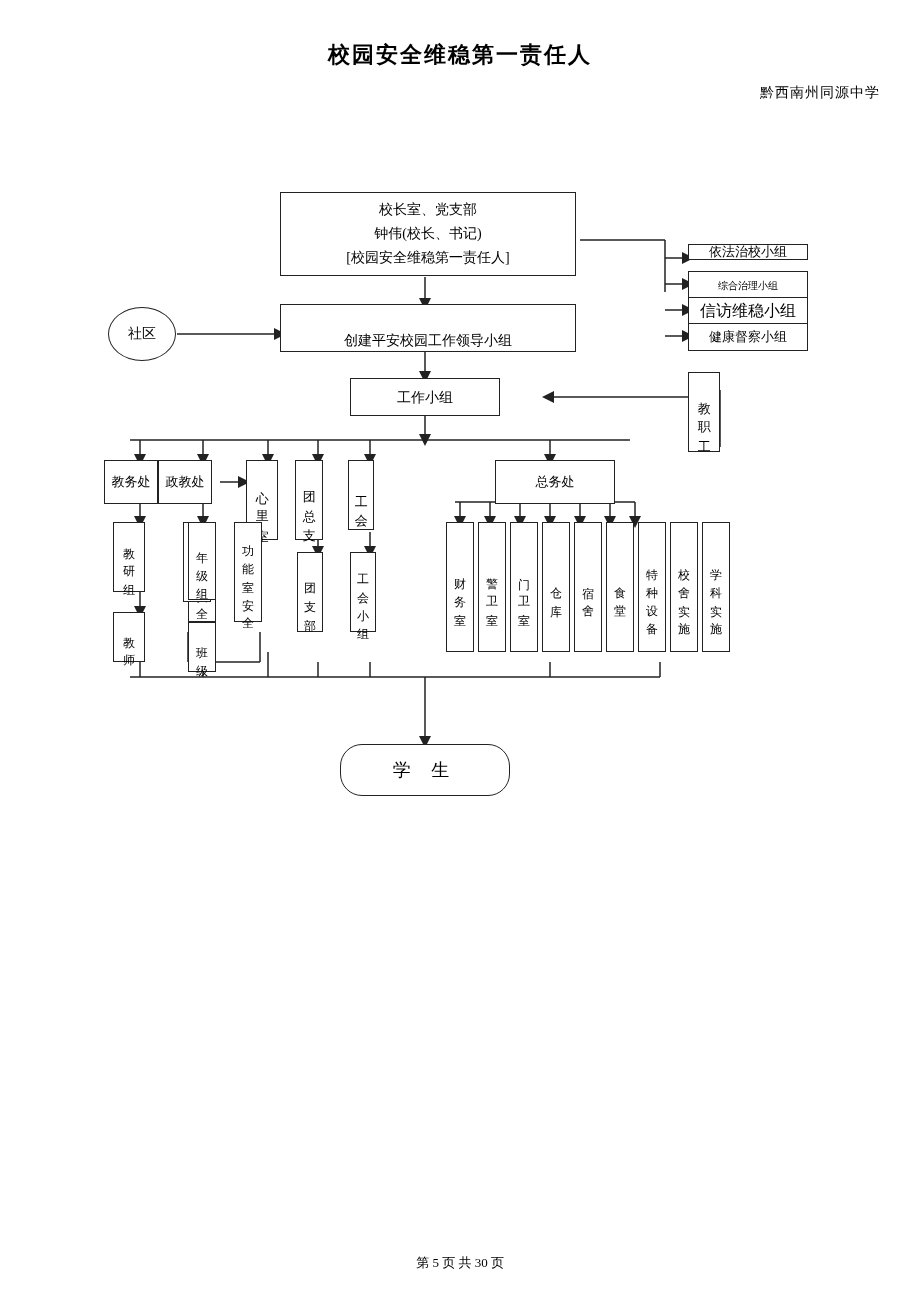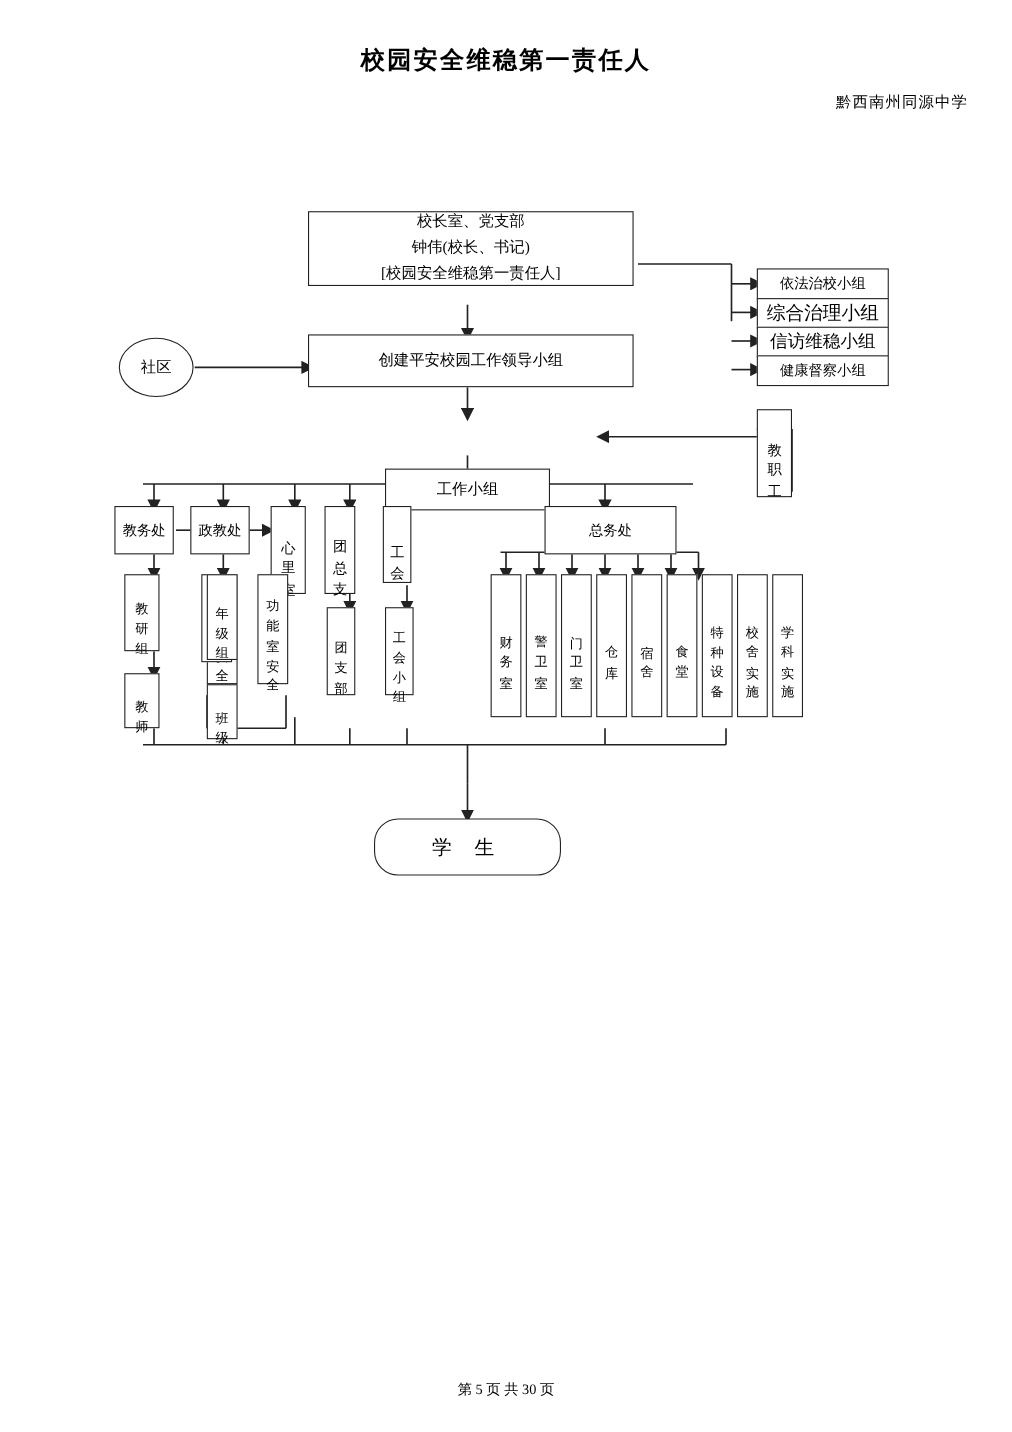--- a/index.html
+++ b/index.html
@@ -180,62 +180,62 @@
       <line x1="620" y1="530" x2="620" y2="545" stroke="#222" stroke-width="1.5"></line>
 
       <line x1="385" y1="580" x2="385" y2="610" stroke="#222" stroke-width="1.5" marker-end="url(#arrow)"></line>
 
       <line x1="148" y1="530" x2="220" y2="530" stroke="#222" stroke-width="1.5"></line>
       <line x1="148" y1="500" x2="148" y2="530" stroke="#222" stroke-width="1.5"></line>
       <line x1="220" y1="500" x2="220" y2="530" stroke="#222" stroke-width="1.5"></line>
 
     </svg>
 
-    <div class="box" style="left:240px; top:60px; width:296px; height:68px; font-size:14px; line-height:1.7;">
+    <div class="box" style="left:240px; top:60px; width:296px; height:84px; font-size:14px; line-height:1.7;">
       <span style="white-space:pre-line; text-align:center;">校长室、党支部
 钟伟(校长、书记)
 [校园安全维稳第一责任人]</span>
     </div>
 
     <div class="box-circle" style="left:68px; top:175px; width:68px; height:54px;text-align:right;">
       <span>社区</span>
     </div>
 
-    <div class="box" style="left:240px; top:172px; width:296px; height:48px; font-size:14px;">
+    <div class="box" style="left:240px; top:172px; width:296px; height:48px; font-size:14px;align-items:flex-end;">
       <span>创建平安校园工作领导小组</span>
     </div>
 
-    <div class="box" style="left:310px; top:246px; width:150px; height:38px; font-size:14px;margin-top:48px;">
+    <div class="box" style="left:310px; top:246px; width:150px; height:38px; font-size:14px;">
       <span>工作小组</span>
     </div>
 
-    <div class="box" style="left:648px; top:112px; width:120px; height:28px; font-size:13px;">
+    <div class="box" style="left:648px; top:112px; width:120px; height:16px; font-size:13px;">
       <span>依法治校小组</span>
     </div>
-    <div class="box" style="left:648px; top:139px; width:120px; height:28px; font-size:17px;">
+    <div class="box" style="left:648px; top:139px; width:120px; height:28px; font-size:10px;">
       <span>综合治理小组</span>
     </div>
     <div class="box" style="left:648px; top:165px; width:120px; height:28px; font-size:16px;">
       <span>信访维稳小组</span>
     </div>
     <div class="box" style="left:648px; top:191px; width:120px; height:28px; font-size:13px;">
       <span>健康督察小组</span>
     </div>
 
     <div class="box" style="left:648px; top:240px; width:32px; height:80px; font-size:13px;">
       <span class="box-vertical">教
 职
 工</span>
     </div>
 
     <div class="box" style="left:64px; top:328px; width:54px; height:44px; font-size:13px;">
       <span>教务处</span>
     </div>
 
-    <div class="box" style="left:133px; top:328px; width:54px; height:44px; font-size:13px;">
+    <div class="box" style="left:118px; top:328px; width:54px; height:44px; font-size:13px;">
       <span>政教处</span>
     </div>
 
     <div class="box" style="left:206px; top:328px; width:32px; height:80px; font-size:13px;">
       <span class="box-vertical">心
 里
 室</span>
     </div>
 
     <div class="box" style="left:255px; top:328px; width:28px; height:80px; font-size:13px;">

